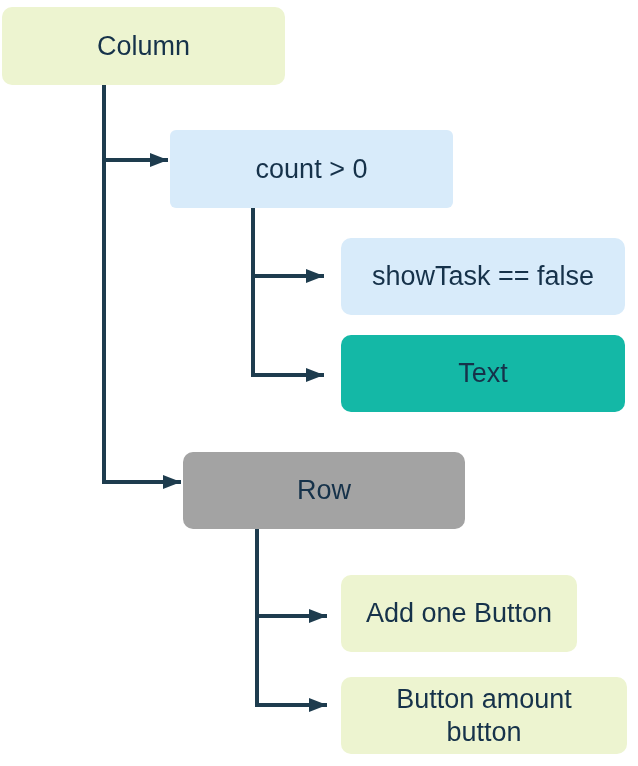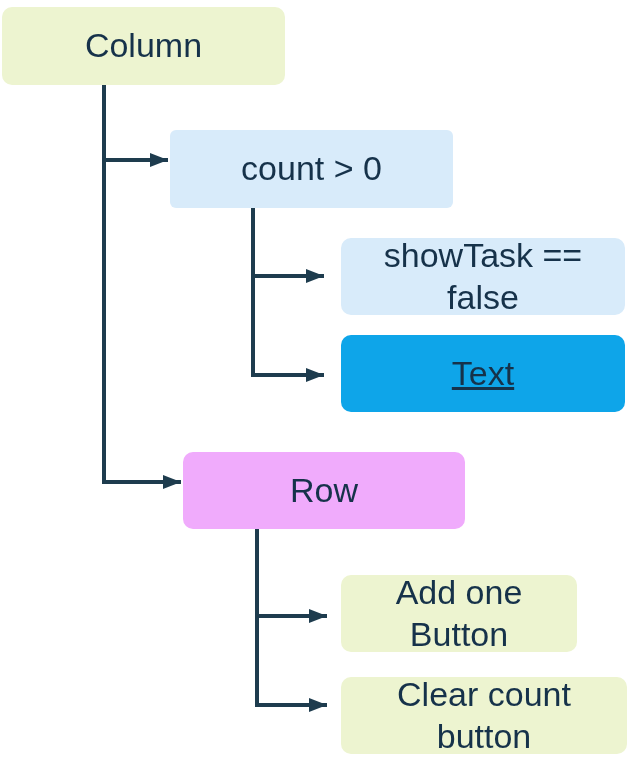--- a/index.html
+++ b/index.html
@@ -23,21 +23,21 @@
     height: 766px;
   }
   .node {
     position: absolute;
     border-radius: 10px;
     display: flex;
     align-items: center;
     justify-content: center;
     text-align: center;
     box-sizing: border-box;
-    font-size: 34px;
+    font-size: 27px;
     font-weight: 400;
     line-height: 1.22;
     padding: 0 14px;
   }
   .node span {
     white-space: pre-line;
   }
 </style>
 </head>
 <body>
@@ -61,27 +61,27 @@
   <div id="node-layer">
       <div class="node" style="left: 2px; top: 7px; width: 283px; height: 78px; background: rgb(237, 244, 208); color: rgb(22, 50, 74);">
         <span>Column</span>
       </div>
       <div class="node" style="left: 170px; top: 130px; width: 283px; height: 78px; background: rgb(216, 235, 250); color: rgb(22, 50, 74); border-radius: 6px;">
         <span>count &gt; 0</span>
       </div>
       <div class="node" style="left: 341px; top: 238px; width: 284px; height: 77px; background: rgb(216, 235, 250); color: rgb(22, 50, 74); align-items: center;">
         <span>showTask == false</span>
       </div>
-      <div class="node" style="left: 341px; top: 335px; width: 284px; height: 77px; background: #0ea5e9; color: rgb(22, 50, 74); text-decoration: underline;">
+      <div class="node" style="left: 341px; top: 335px; width: 284px; height: 77px; background: #14b8a6; color: rgb(22, 50, 74);">
         <span>Text</span>
       </div>
-      <div class="node" style="left: 183px; top: 452px; width: 282px; height: 77px; background: #f0abfc; color: rgb(22, 50, 74); justify-content: center;">
+      <div class="node" style="left: 183px; top: 452px; width: 282px; height: 77px; background: #a3a3a3; color: rgb(22, 50, 74); justify-content: center;">
         <span>Row</span>
       </div>
       <div class="node" style="left: 341px; top: 575px; width: 236px; height: 77px; background: rgb(237, 244, 208); color: rgb(22, 50, 74);">
         <span>Add one Button</span>
       </div>
       <div class="node" style="left: 341px; top: 677px; width: 286px; height: 77px; background: rgb(237, 244, 208); color: rgb(22, 50, 74);">
-        <span>Clear count
+        <span>Button amount
 button</span>
       </div>
     </div>
 </div>
 
 </body></html>

